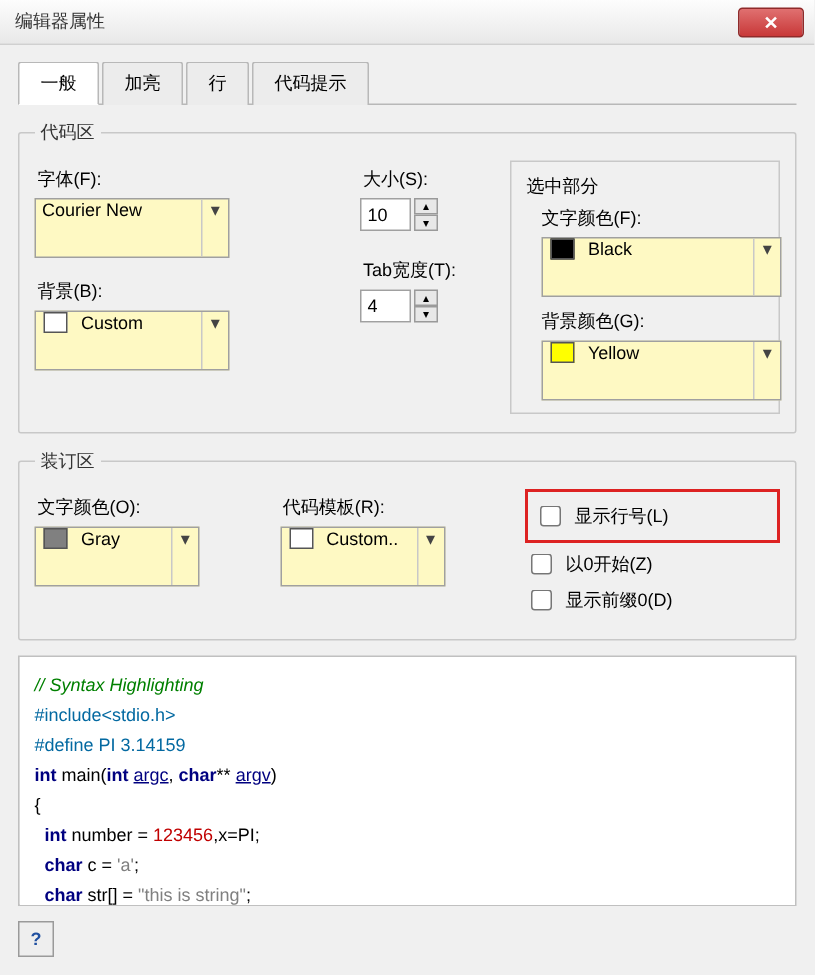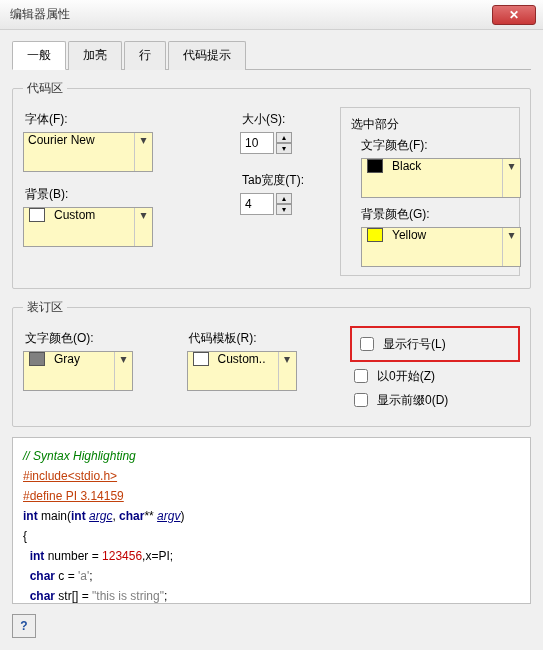--- a/index.html
+++ b/index.html
@@ -38,23 +38,23 @@
   .selpart .combo { width: 160px; }
 
   .chk { display: flex; align-items: center; gap: 6px; margin: 4px 0; }
   .chk input { width: 14px; height: 14px; }
 
   .highlight-box { border: 2px solid #d22; padding: 2px 4px; }
 
   .example-box { border: 1px solid #c0c0c0; background: #fff; height: 180px; overflow: auto; padding: 8px 10px; font-family: "Courier New", monospace; font-size: 13px; line-height: 20px; }
   .example-box pre { margin: 0; white-space: pre; }
   .c-cmt  { color: #008000; font-style: italic; }
-  .c-pp   { color: #c2410c; text-decoration: underline; }
+  .c-pp   { color: #0369a1; }
   .c-kw   { color: #000080; font-weight: bold; }
-  .c-arg  { color: #000080; font-style: italic; text-decoration: underline; }
+  .c-arg  { color: #000080; text-decoration: underline; }
   .c-num  { color: #c00000; }
   .c-str  { color: #808080; }
   .c-ch   { color: #808080; }
 
   .footer { display: flex; align-items: center; justify-content: space-between; margin-top: 10px; }
   .footer .help { width: 24px; height: 24px; border: 1px solid #9a9a9a; background: #eee; display: flex; align-items: center; justify-content: center; cursor: pointer; color: #2050a0; font-weight: bold; }
   .footer .btns { display: flex; gap: 8px; }
   .footer button { width: 78px; height: 26px; border: 1px solid #8a8a8a; background: #f4f4f4; border-radius: 3px; cursor: pointer; }
   .footer button:disabled { color: #9a9a9a; cursor: default; }
   .okwrap { border: 2px solid #d22; padding: 1px; }

